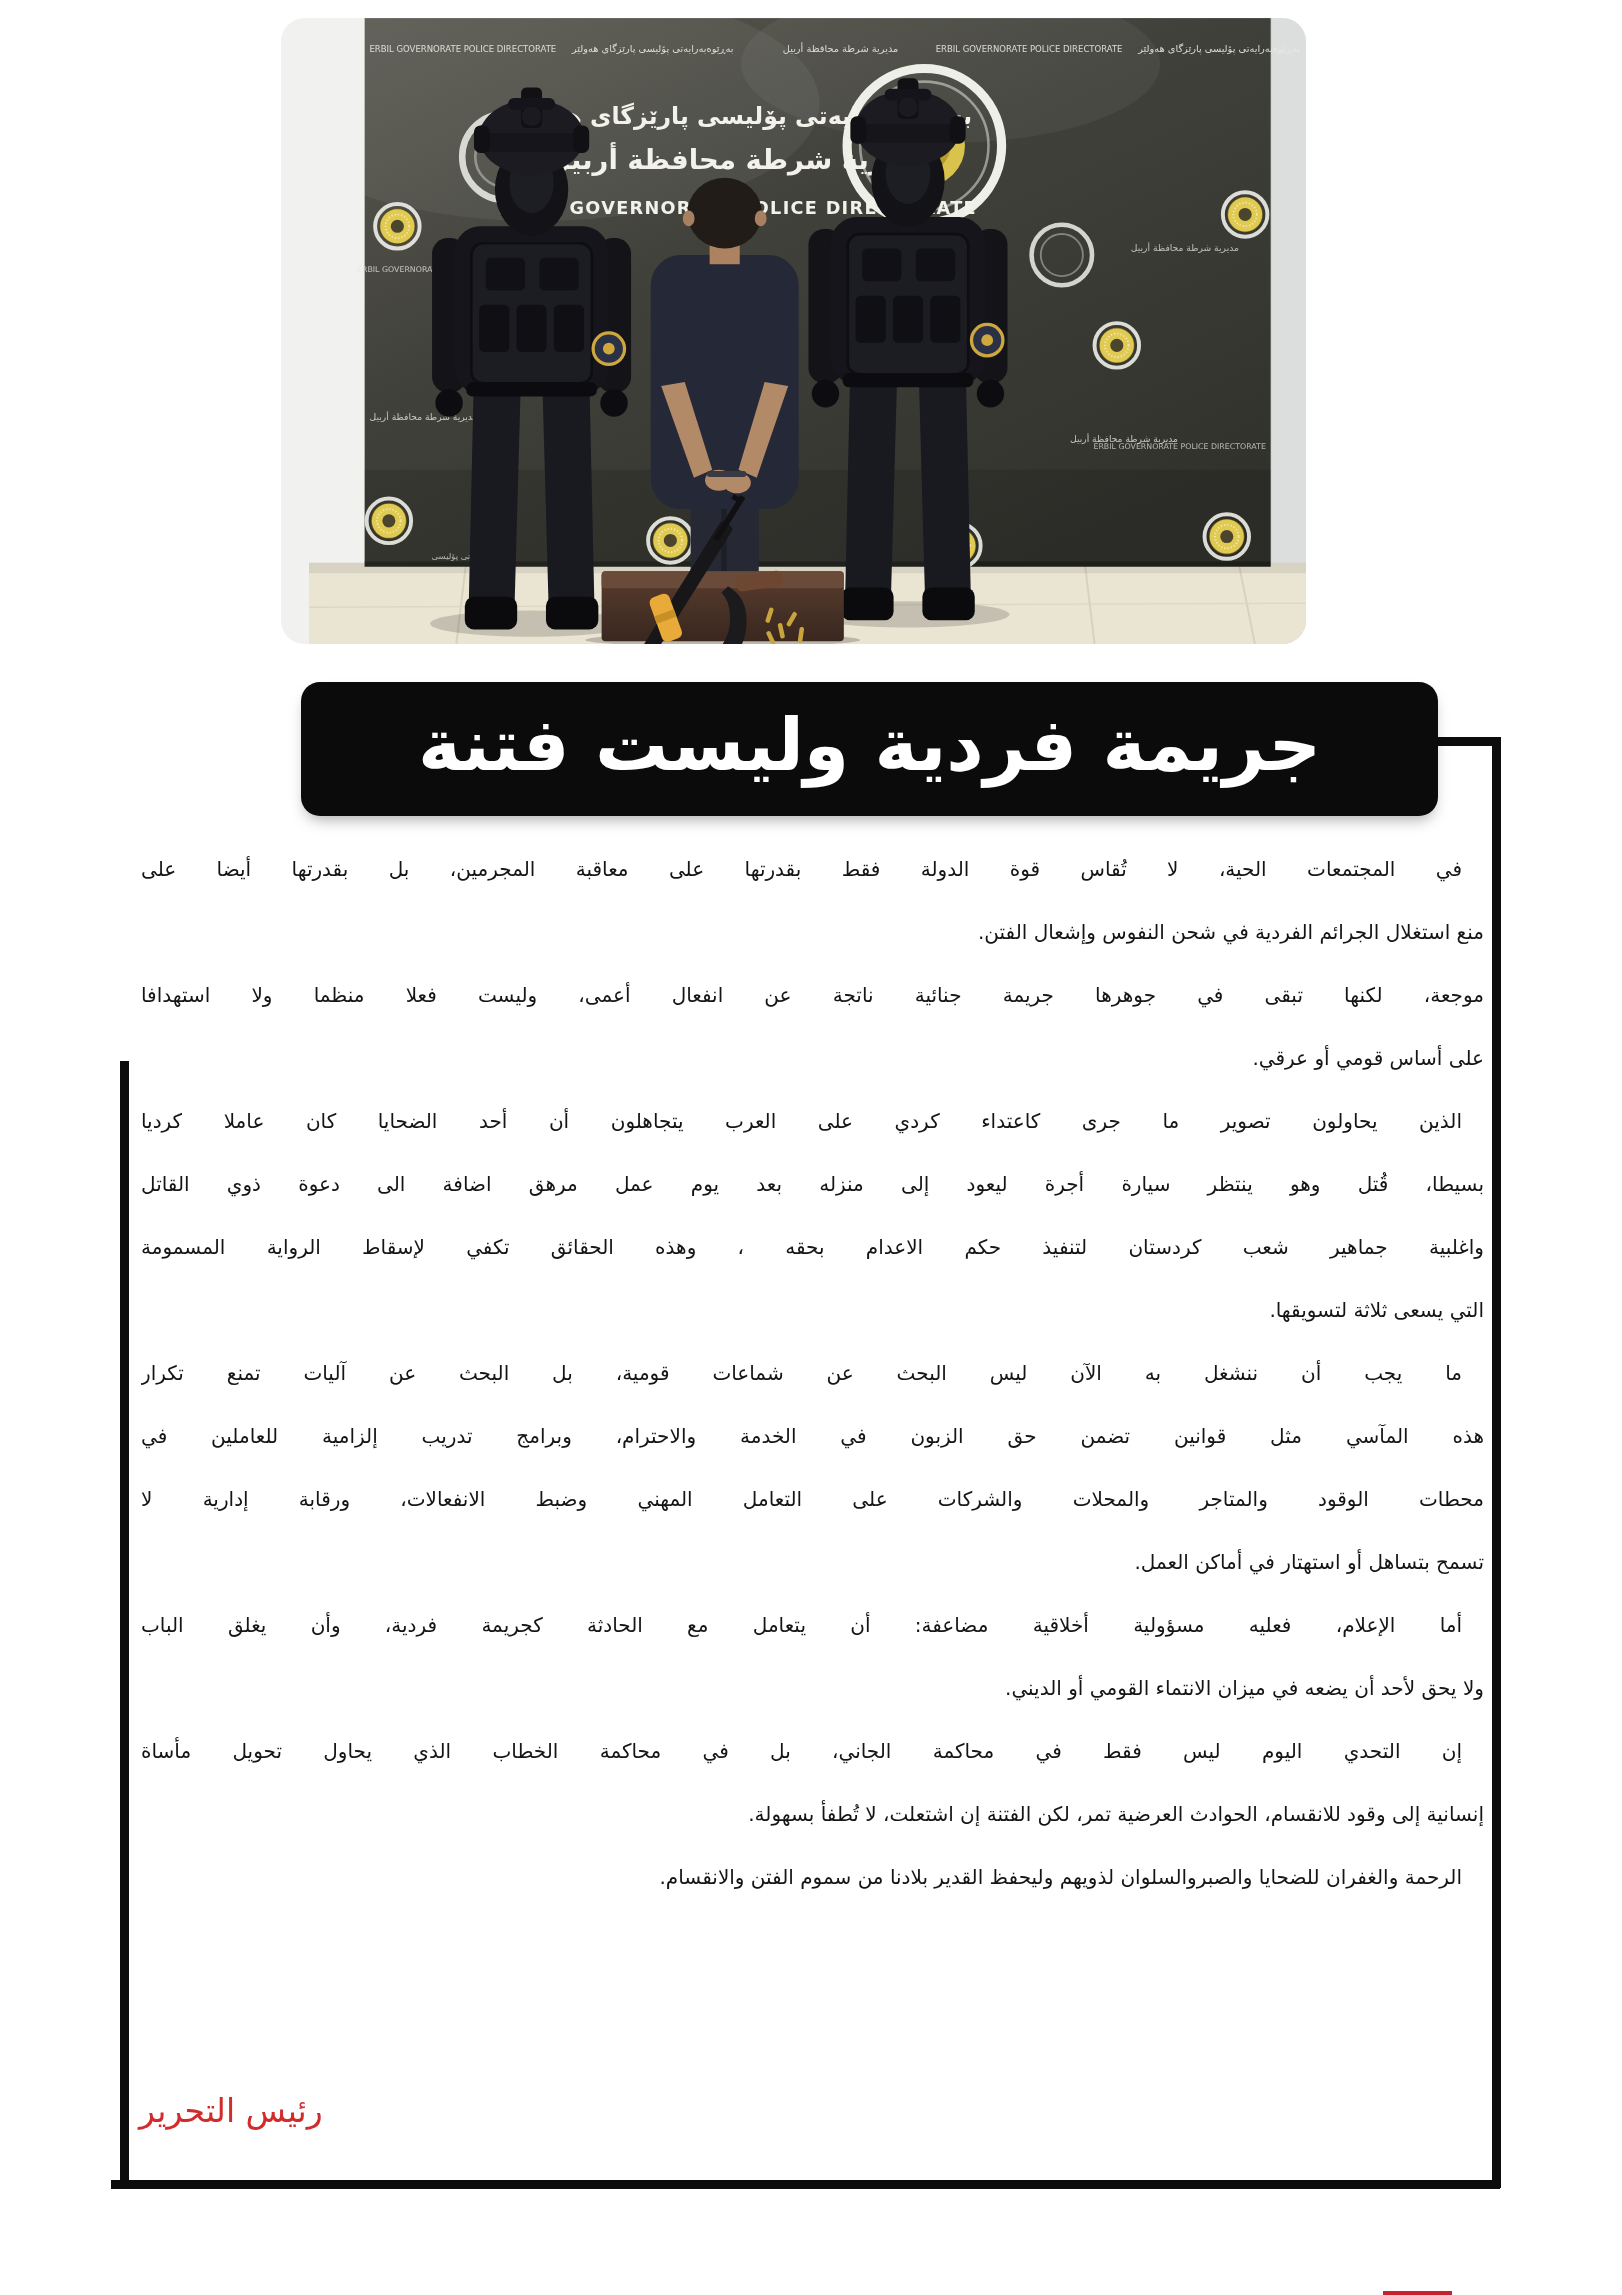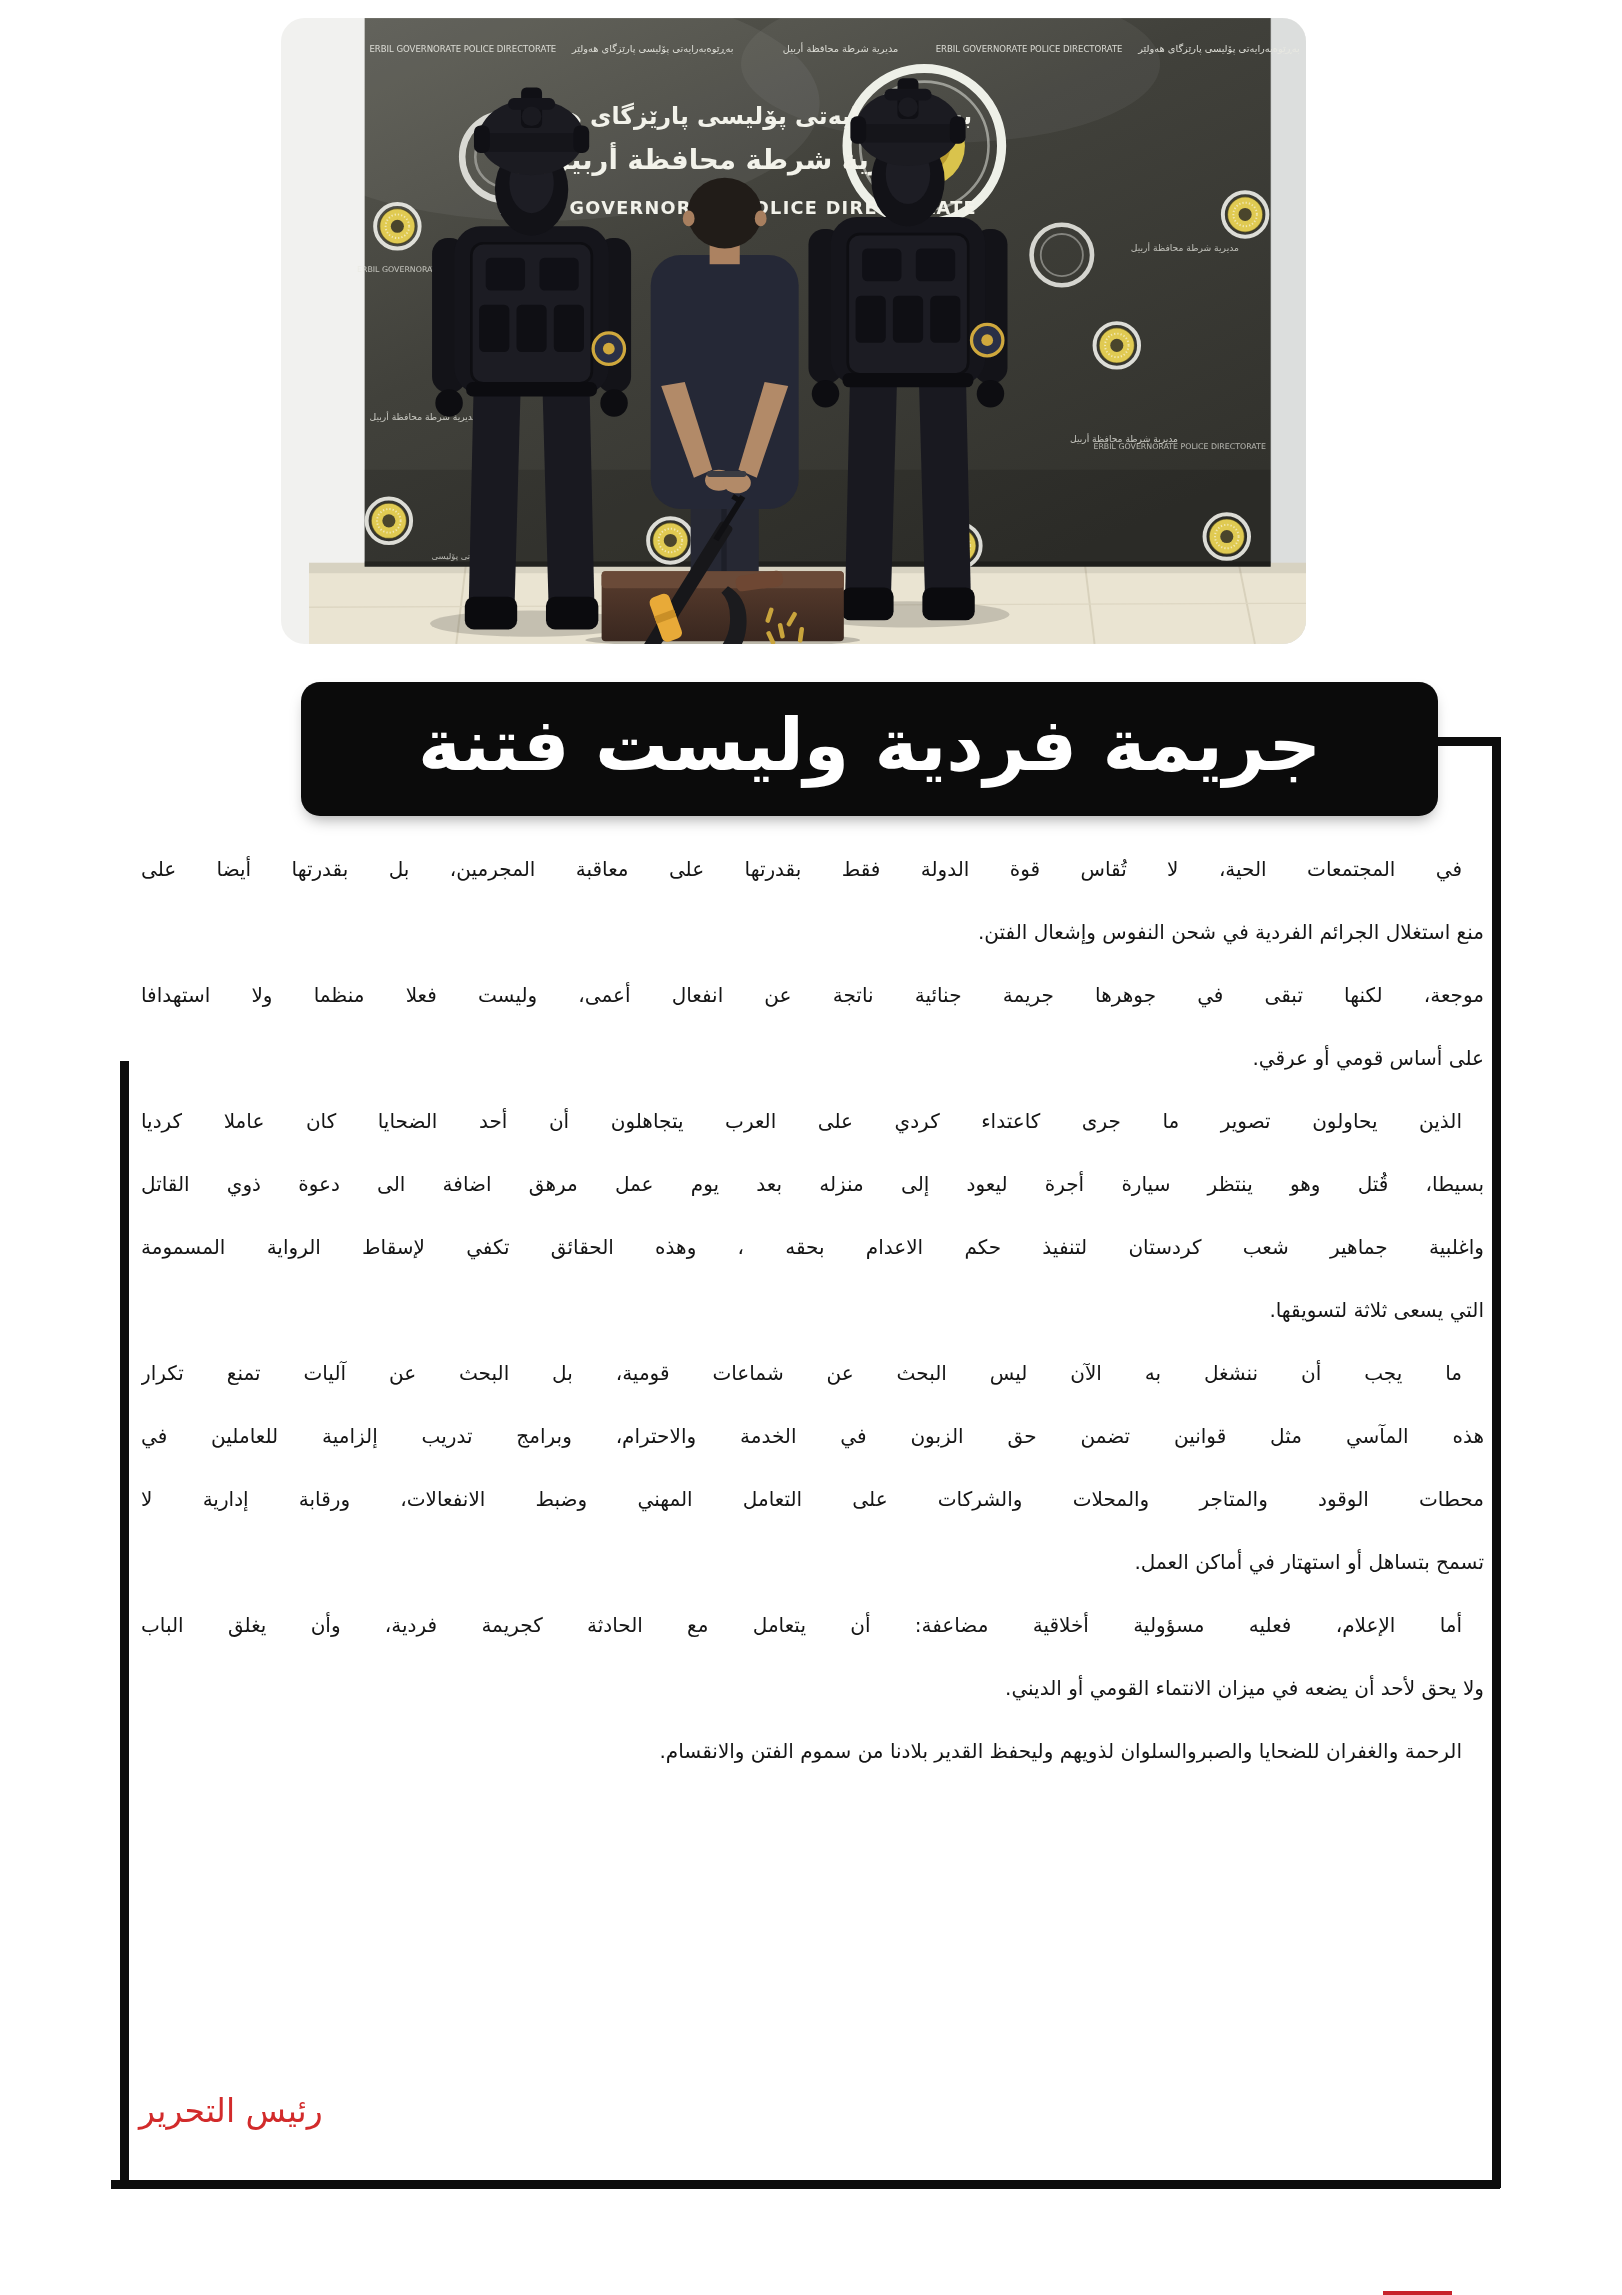--- a/index.html
+++ b/index.html
@@ -248,20 +248,24 @@
       <div class="line first">ما يجب أن ننشغل به الآن ليس البحث عن شماعات قومية، بل البحث عن آليات تمنع تكرار</div>
       <div class="line">هذه المآسي مثل قوانين تضمن حق الزبون في الخدمة والاحترام، وبرامج تدريب إلزامية للعاملين في</div>
       <div class="line">محطات الوقود والمتاجر والمحلات والشركات على التعامل المهني وضبط الانفعالات، ورقابة إدارية لا</div>
       <div class="line last">تسمح بتساهل أو استهتار في أماكن العمل.</div>
     </div>
     <div>
       <div class="line first">أما الإعلام، فعليه مسؤولية أخلاقية مضاعفة: أن يتعامل مع الحادثة كجريمة فردية، وأن يغلق الباب</div>
       <div class="line last">ولا يحق لأحد أن يضعه في ميزان الانتماء القومي أو الديني.</div>
     </div>
     <div>
+      <div class="line first">إن التحدي اليوم ليس فقط في محاكمة الجاني، بل في محاكمة الخطاب الذي يحاول تحويل مأساة</div>
+      <div class="line last">إنسانية إلى وقود للانقسام، الحوادث العرضية تمر، لكن الفتنة إن اشتعلت، لا تُطفأ بسهولة.</div>
+    </div>
+    <div>
       <div class="line first last">الرحمة والغفران للضحايا والصبروالسلوان لذويهم وليحفظ القدير بلادنا من سموم الفتن والانقسام.</div>
     </div>
   </div>
 
 <div class="signature">رئيس التحرير</div>
 
 <div class="red-mark"></div>
 
 
 </body></html>

